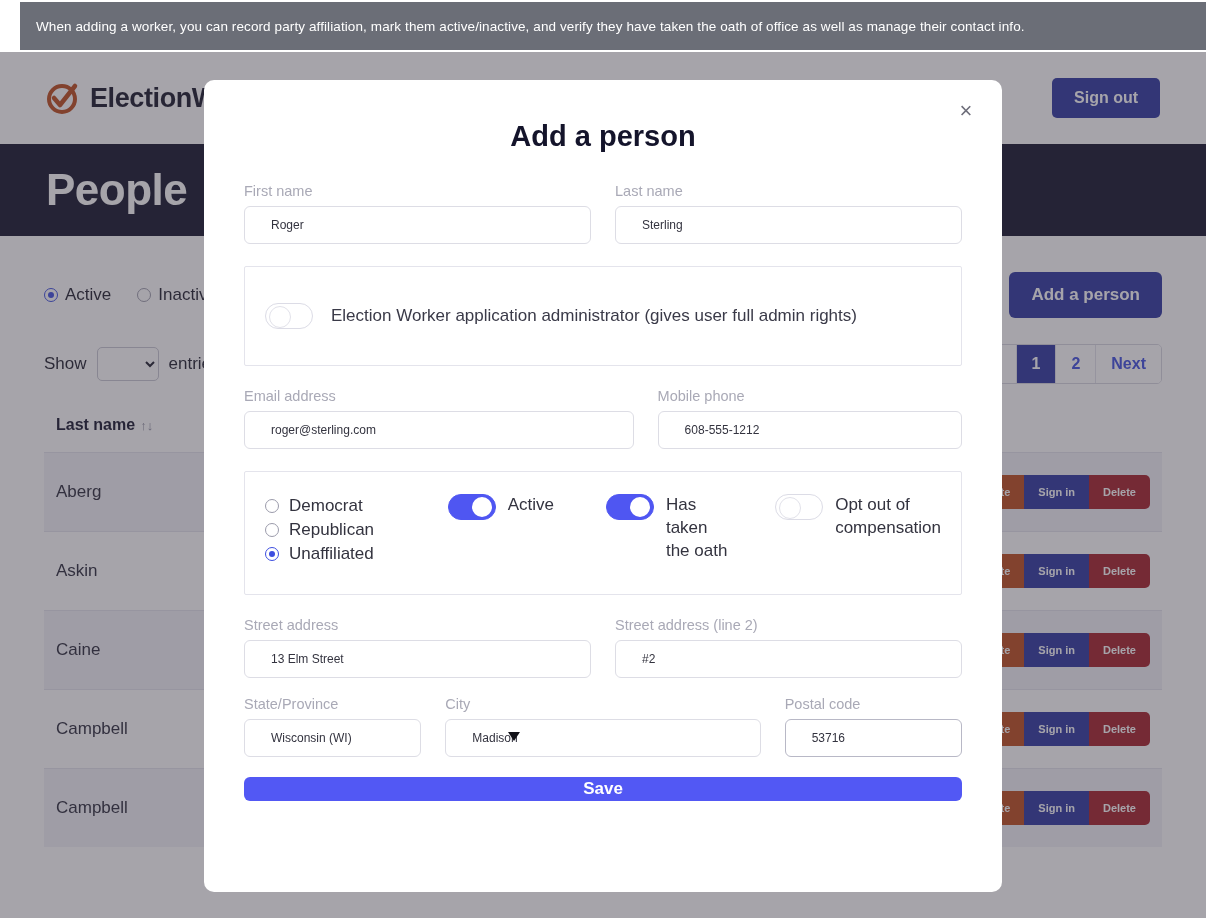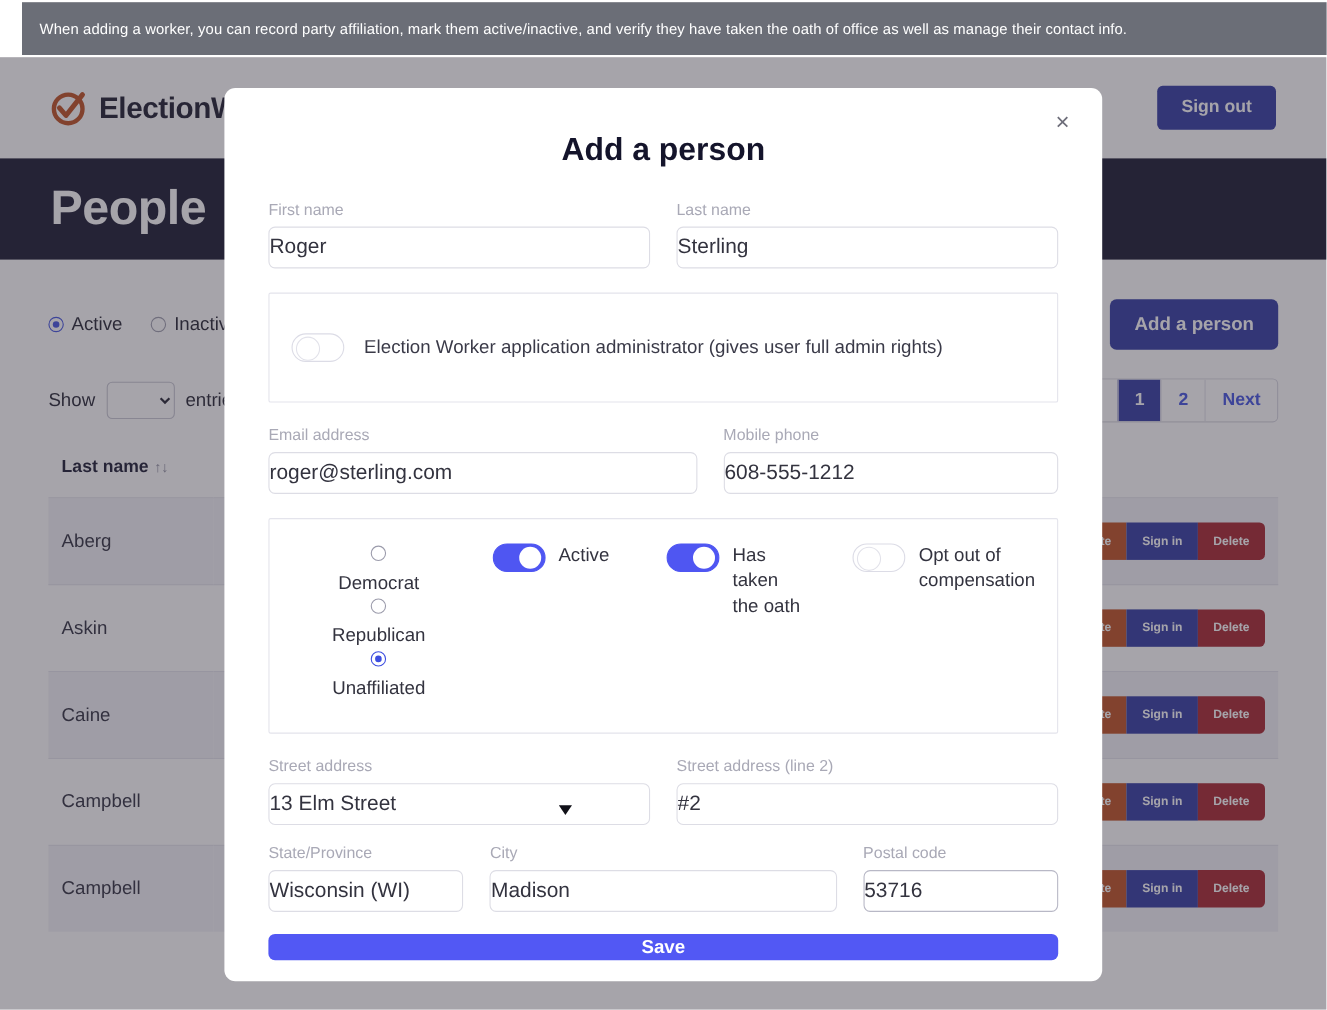--- a/index.html
+++ b/index.html
@@ -138,21 +138,21 @@
   }
   .modal-title{
     text-align:center; font-size:29px; font-weight:bold; color:#14142b;
     margin:40px 0 30px 0;
   }
   .fld-label{
     font-size:14.5px; color:#a9a9b6; margin-bottom:7px; display:block;
   }
   .inp{
     width:100%; height:38px; border:1px solid #dddde5; border-radius:6px;
-    padding:0 0; font-size:19px; color:#33333f;
+    padding:0 26px; font-size:12px; color:#33333f;
     font-family:"Liberation Sans", sans-serif; background:#fff;
   }
   .row2{ display:flex; gap:24px; }
   .row2 > div{ flex:1; }
 
   .boxgroup{
     border:1px solid #e4e4ec; border-radius:2px;
     margin:22px 0; padding:18px 20px;
   }
   .admin-row{ display:flex; align-items:center; gap:18px; min-height:62px; }
@@ -171,21 +171,21 @@
   .tg.on{ background:#4f56f2; border:1px solid #4f56f2; }
   .tg.on::after{
     content:""; position:absolute; right:3px; top:2px; width:20px; height:20px;
     border-radius:50%; background:#ffffff;
   }
 
   .party-row{ display:flex; align-items:flex-start; gap:24px; }
   .party-list{ width:190px; padding-top:2px; }
   .party-list label{
     display:flex; align-items:center; gap:10px;
-    font-size:17px; color:#33333f; margin-bottom:4px;flex-direction:column;
+    font-size:17px; color:#33333f; margin-bottom:4px;
   }
   .tgl-item{ display:flex; align-items:flex-start; gap:12px; }
   .tgl-item .txt{ font-size:17px; color:#33333f; line-height:1.35; max-width:118px; }
 
   .addr-grid{ display:flex; gap:24px; align-items:flex-end; }
   .save-btn{
     width:100%; height:24px; margin-top:20px;
     background:#5258f4; color:#fff; border:none; border-radius:6px;
     font-size:17px; font-weight:bold; cursor:pointer;
     font-family:"Liberation Sans", sans-serif;

